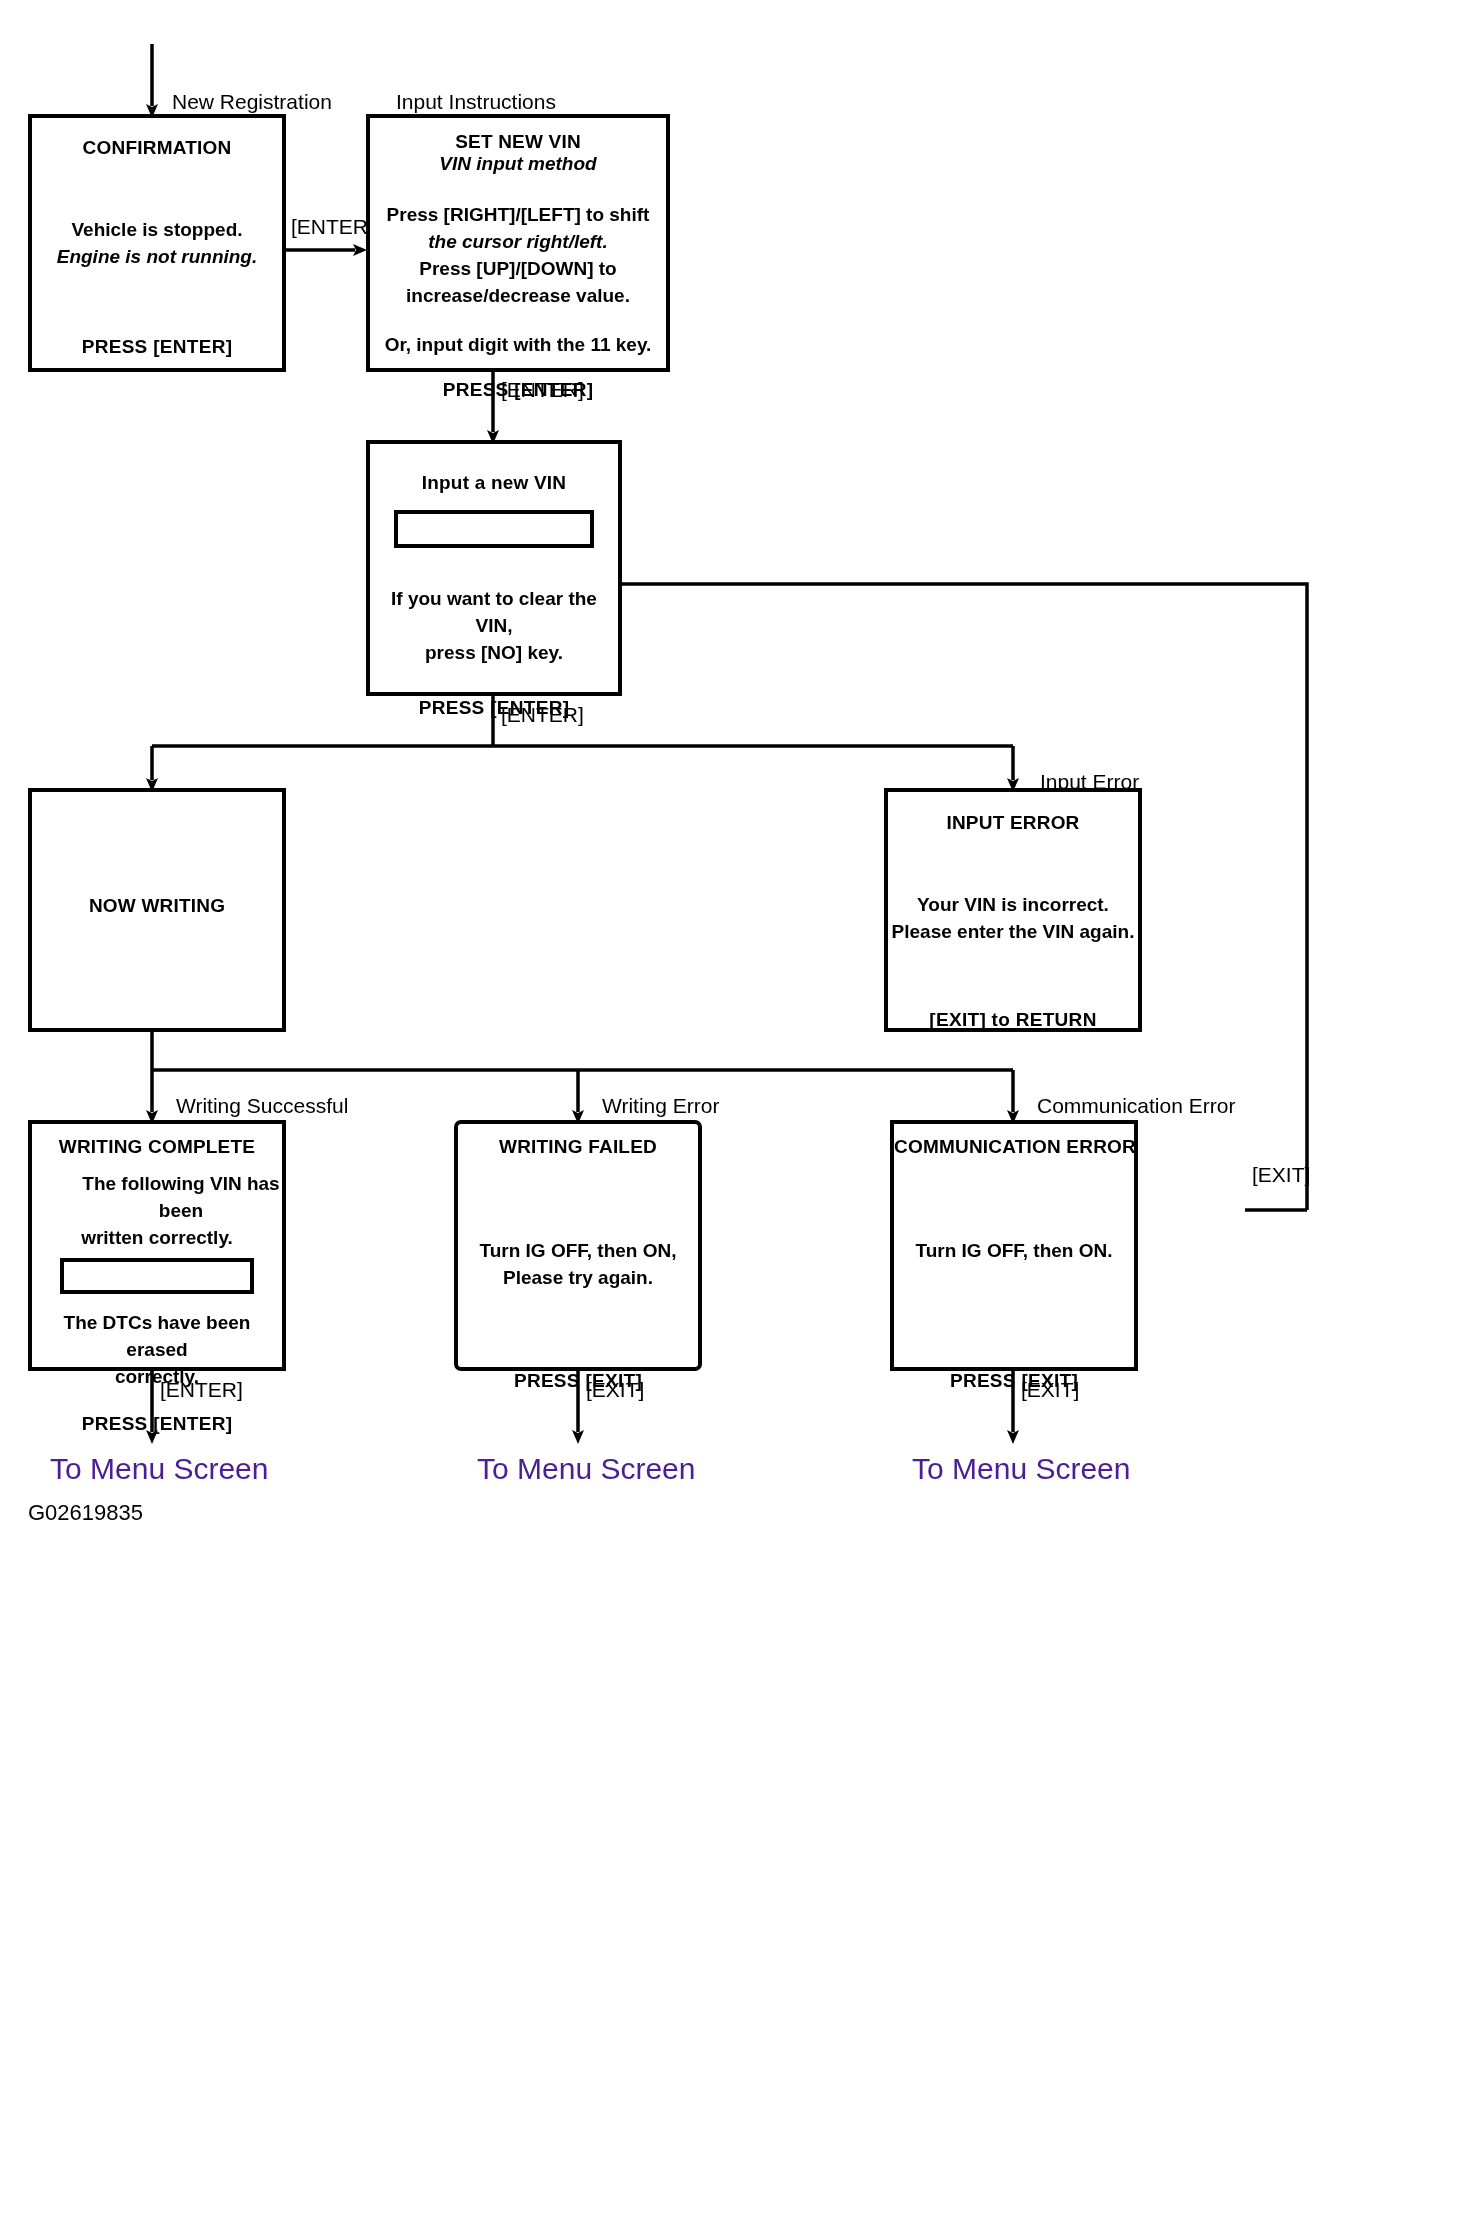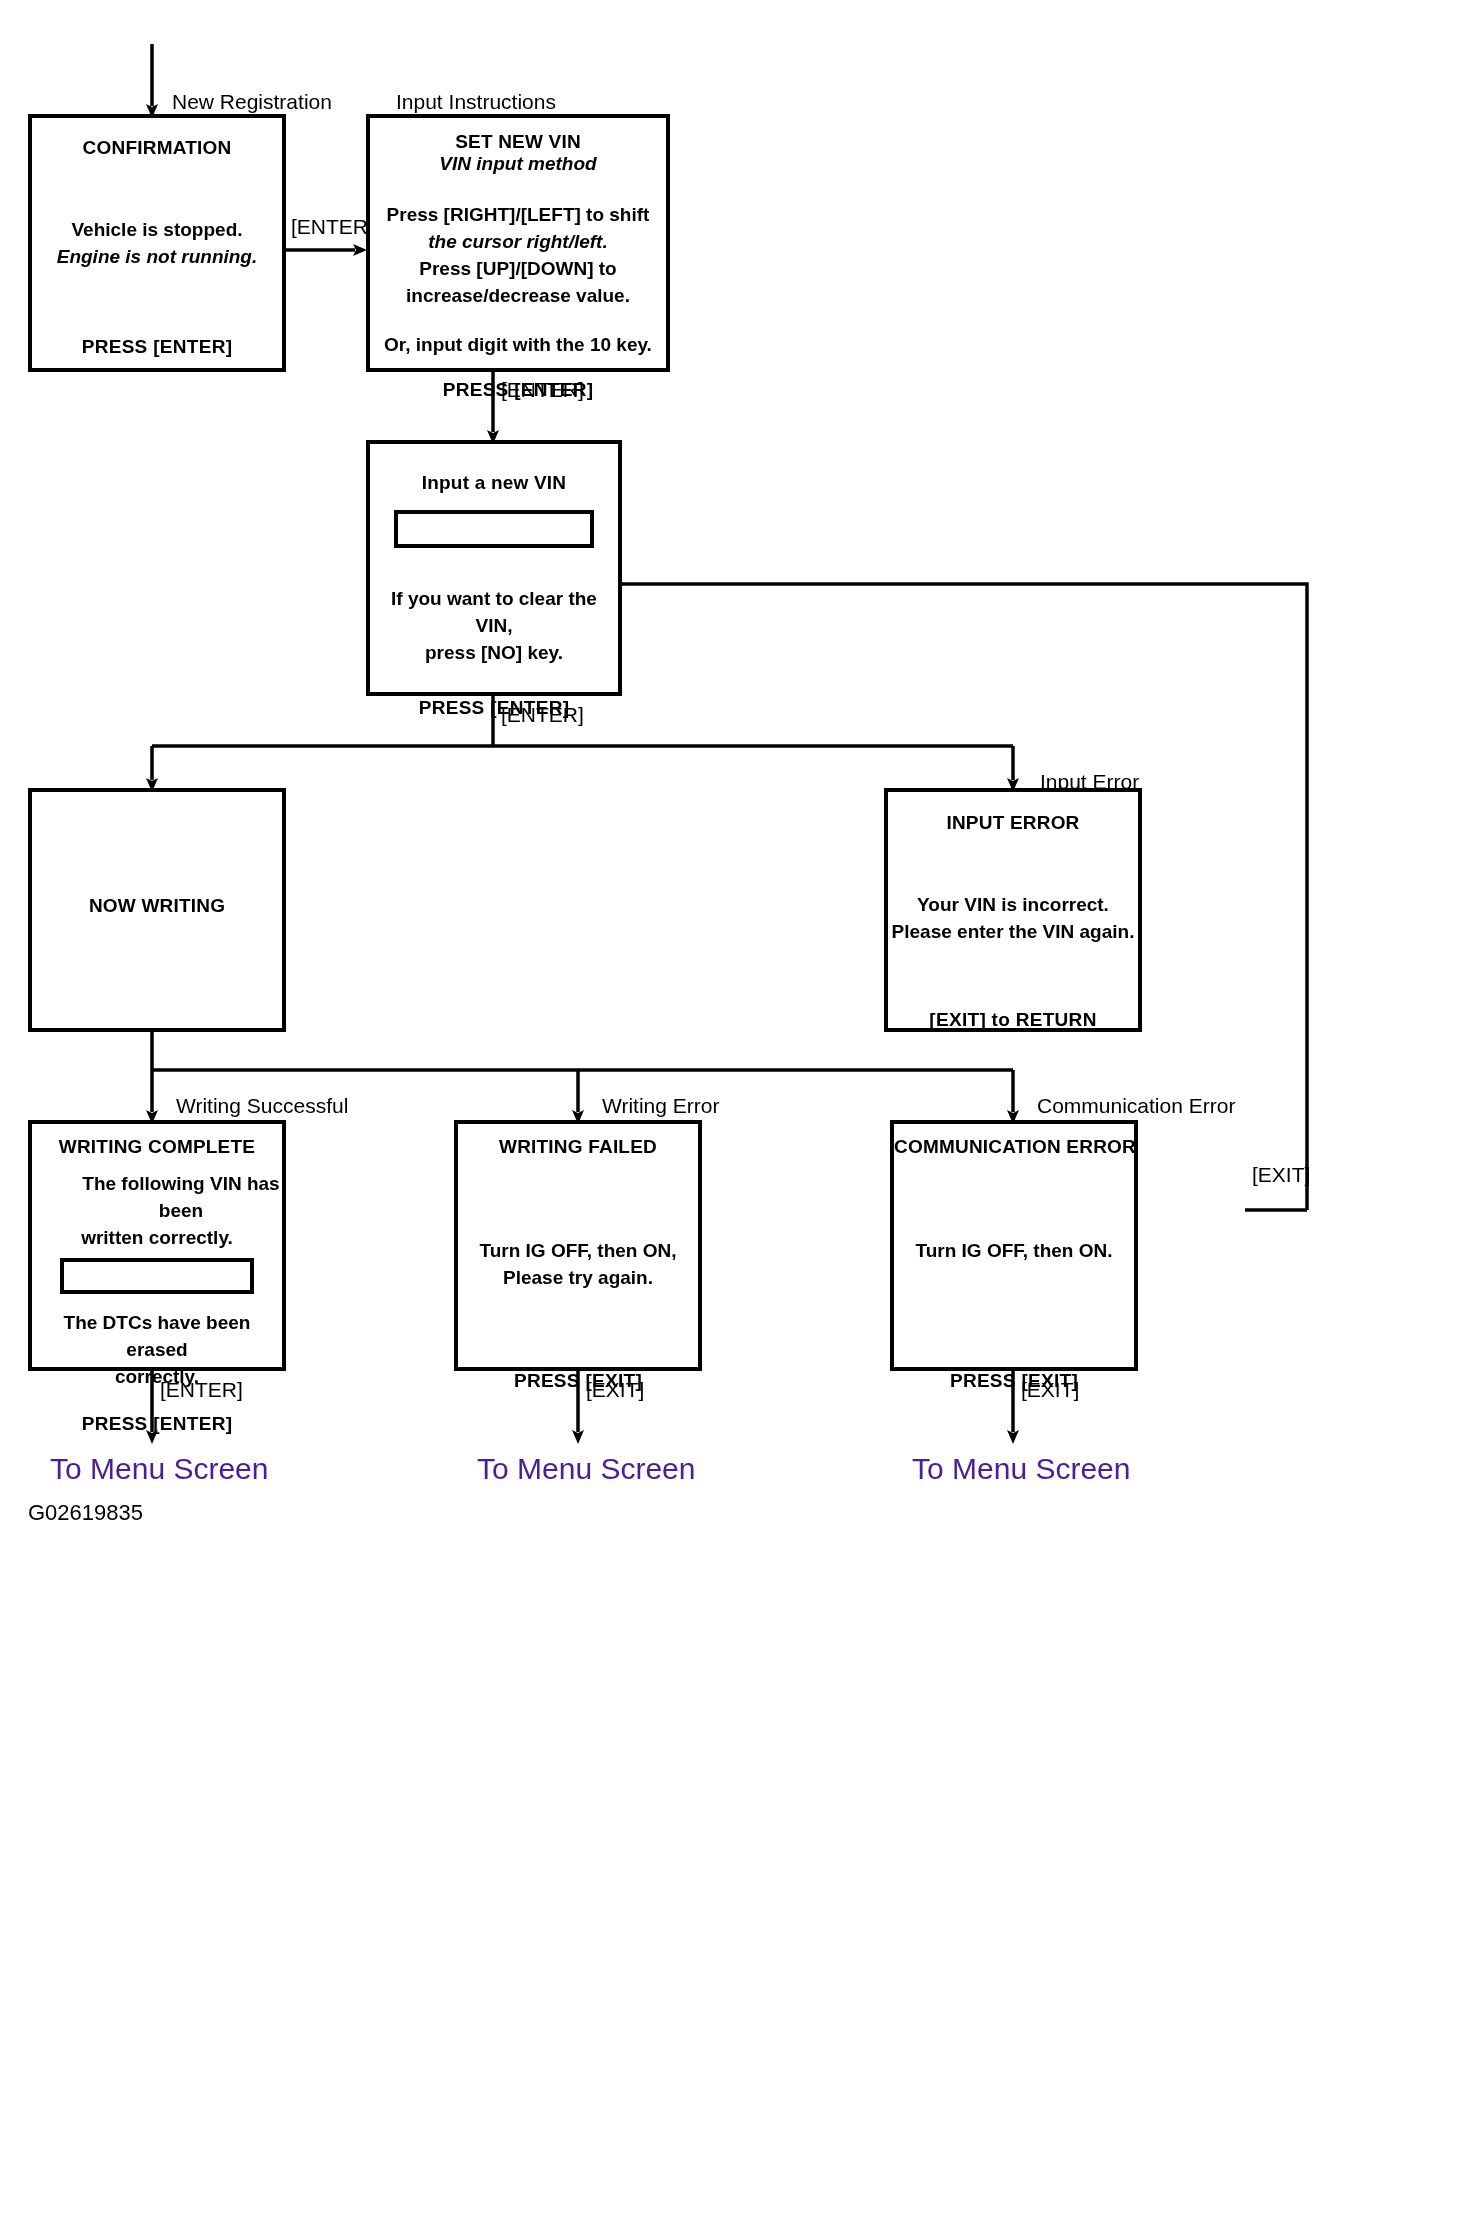--- a/index.html
+++ b/index.html
@@ -165,21 +165,21 @@
     <div class="footer" style="margin-top:65px;">PRESS [ENTER]</div>
   </div>
 
   <div class="fbox" style="left:366px; top:114px; width:304px; height:258px;">
     <div class="title" style="margin-top:13px;">SET NEW VIN</div>
     <div class="subtitle">VIN input method</div>
     <div class="body" style="margin-top:27px;">Press [RIGHT]/[LEFT] to shift</div>
     <div class="body italic">the cursor right/left.</div>
     <div class="body">Press [UP]/[DOWN] to</div>
     <div class="body">increase/decrease value.</div>
-    <div class="body" style="margin-top:22px;">Or, input digit with the 10 key.</div>
+    <div class="body" style="margin-top:22px;">Or, input digit with the 11 key.</div>
     <div class="footer" style="margin-top:20px;">PRESS [ENTER]</div>
   </div>
 
   <div class="fbox" style="left:366px; top:440px; width:256px; height:256px;">
     <div class="title" style="margin-top:28px;">Input a new VIN</div>
     <div class="vinfield" style="margin:16px auto 0 auto; width:200px; height:38px;"></div>
     <div class="body" style="margin-top:38px;">If you want to clear the VIN,</div>
     <div class="body">press [NO] key.</div>
     <div class="footer" style="margin-top:30px;">PRESS [ENTER]</div>
   </div>
@@ -198,21 +198,21 @@
   <div class="fbox" style="left:28px; top:1120px; width:258px; height:251px;">
     <div class="title" style="margin-top:12px;">WRITING COMPLETE</div>
     <div class="body" style="margin-top:13px;padding-left:48px;">The following VIN has been</div>
     <div class="body">written correctly.</div>
     <div class="vinfield" style="margin:6px auto 0 auto; width:194px; height:36px;"></div>
     <div class="body" style="margin-top:16px;">The DTCs have been erased</div>
     <div class="body">correctly.</div>
     <div class="footer" style="margin-top:22px;">PRESS [ENTER]</div>
   </div>
 
-  <div class="fbox" style="left:454px; top:1120px; width:248px; height:251px;">
+  <div class="fbox" style="left:454px; top:1120px; width:248px; height:251px;border-radius:7px;">
     <div class="title" style="margin-top:12px;">WRITING FAILED</div>
     <div class="body" style="margin-top:80px;">Turn IG OFF, then ON,</div>
     <div class="body">Please try again.</div>
     <div class="footer" style="margin-top:78px;">PRESS [EXIT]</div>
   </div>
 
   <div class="fbox" style="left:890px; top:1120px; width:248px; height:251px;">
     <div class="title" style="margin-top:12px;">COMMUNICATION ERROR</div>
     <div class="body" style="margin-top:80px;">Turn IG OFF, then ON.</div>
     <div class="footer" style="margin-top:105px;">PRESS [EXIT]</div>

